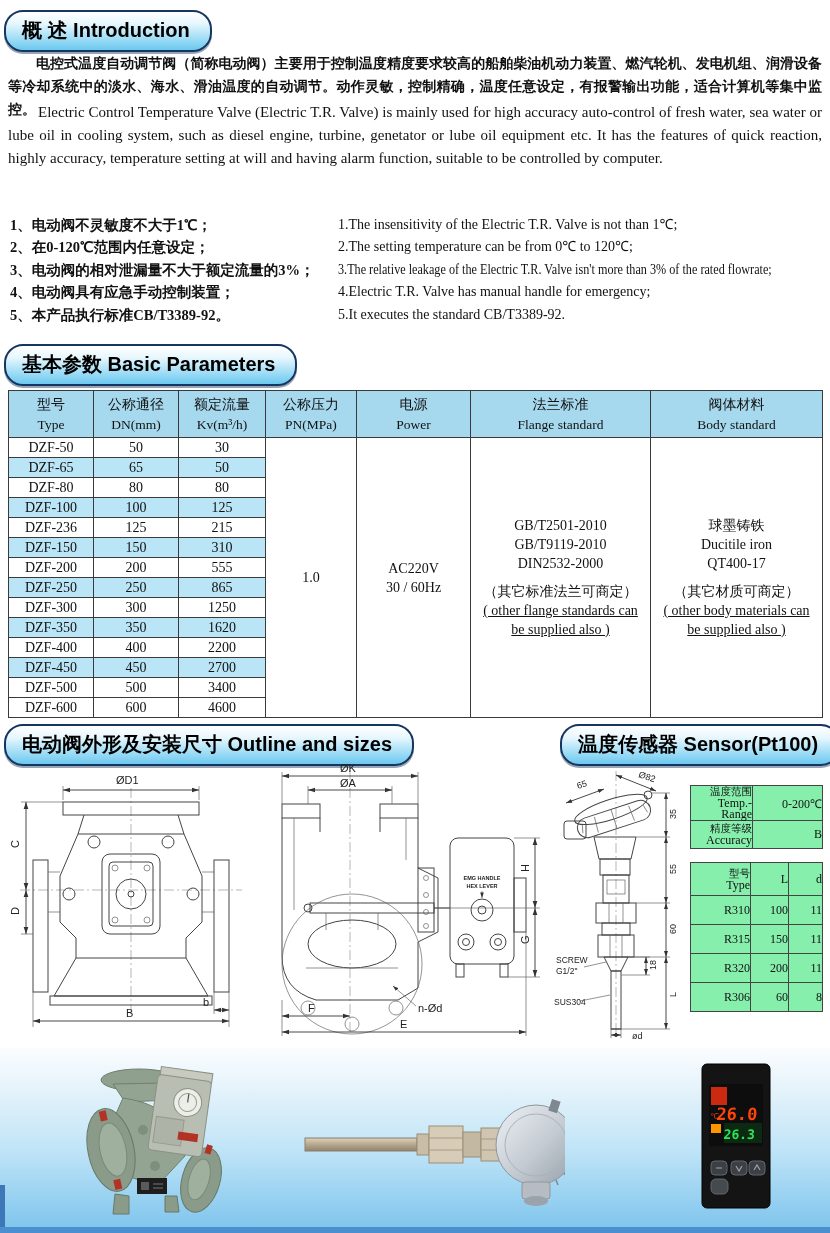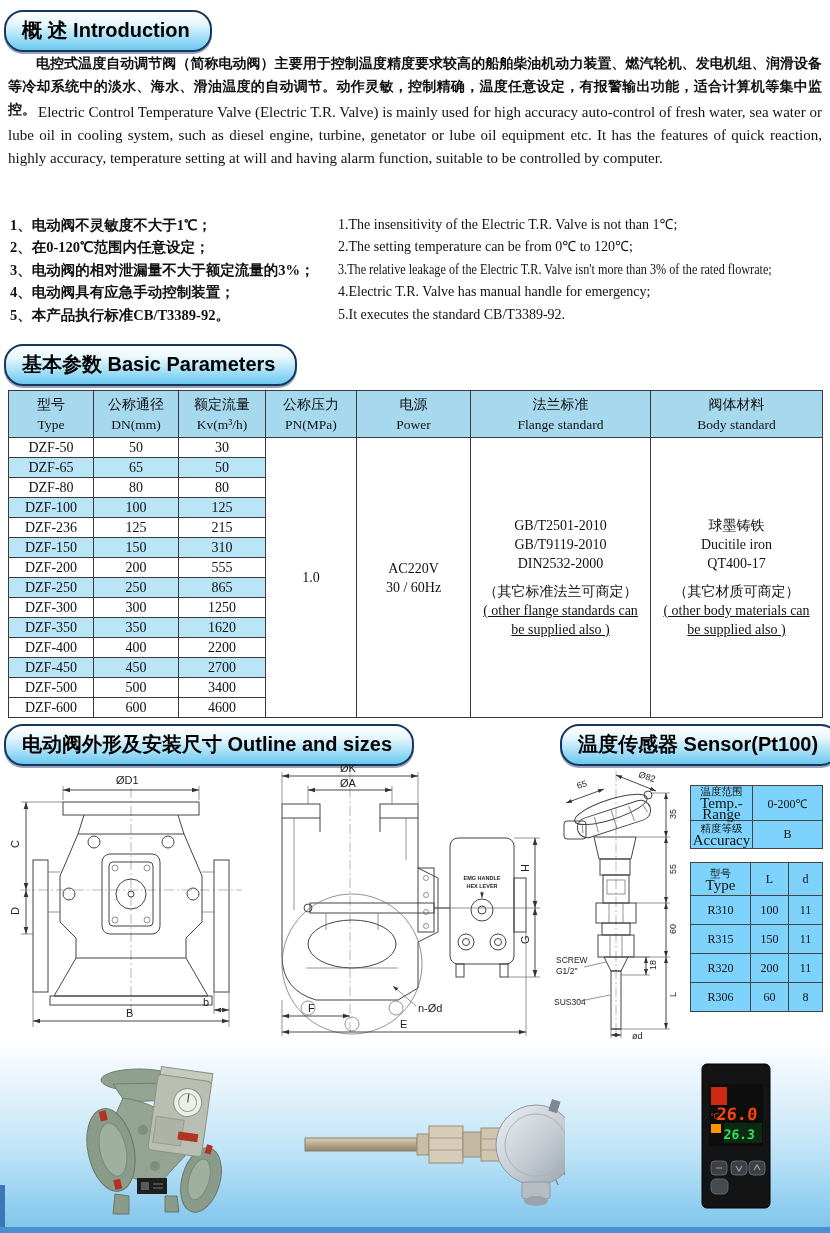--- a/index.html
+++ b/index.html
@@ -32,30 +32,30 @@
   tr.alt td{background:#b9e5f7;}
   .h-zh{font-size:14px;line-height:21px;}
   .h-en{font-size:13.5px;line-height:19px;}
   .merged{vertical-align:middle;background:#fff !important;}
   .cell-lines div{line-height:19px;}
   .note-zh{margin-top:9px;line-height:19px;}
   .note-en{line-height:19px;padding:0 6px;text-decoration:underline;}
 
   
   table.sensor-spec,table.sensor-size{position:absolute;border-collapse:collapse;
-        background:#7dd3fc;text-align:center;table-layout:fixed;}
+        background:#86efac;text-align:right;table-layout:fixed;}
   table.sensor-spec td,table.sensor-size td,table.sensor-size th{
         border:1px solid #444;padding:0;font-weight:normal;}
   table.sensor-spec{left:690px;top:785px;width:132px;}
   table.sensor-spec td{height:27px;}
   table.sensor-size{left:690px;top:862px;width:132px;}
   table.sensor-size th{height:32px;}
   table.sensor-size td{height:28px;font-size:12px;}
   .s-zh{font-size:10.5px;line-height:12px;}
-  .s-en{font-size:15px;line-height:11px;}
+  .s-en{font-size:12px;line-height:11px;}
   .s-val{font-size:12px;}
 
   
   .drw{position:absolute;}
   .ln{stroke:#444;stroke-width:1;fill:none;}
   .thin{stroke:#666;stroke-width:.7;fill:none;}
   .cl{stroke:#999;stroke-width:.7;stroke-dasharray:10 3 2 3;fill:none;}
   .ext{stroke:#666;stroke-width:.7;fill:none;}
   .dl{stroke:#333;stroke-width:.9;fill:none;marker-start:url(#ar1);marker-end:url(#ar1);}
   .dl2{stroke:#333;stroke-width:.9;fill:none;marker-start:url(#ar2);marker-end:url(#ar2);}

